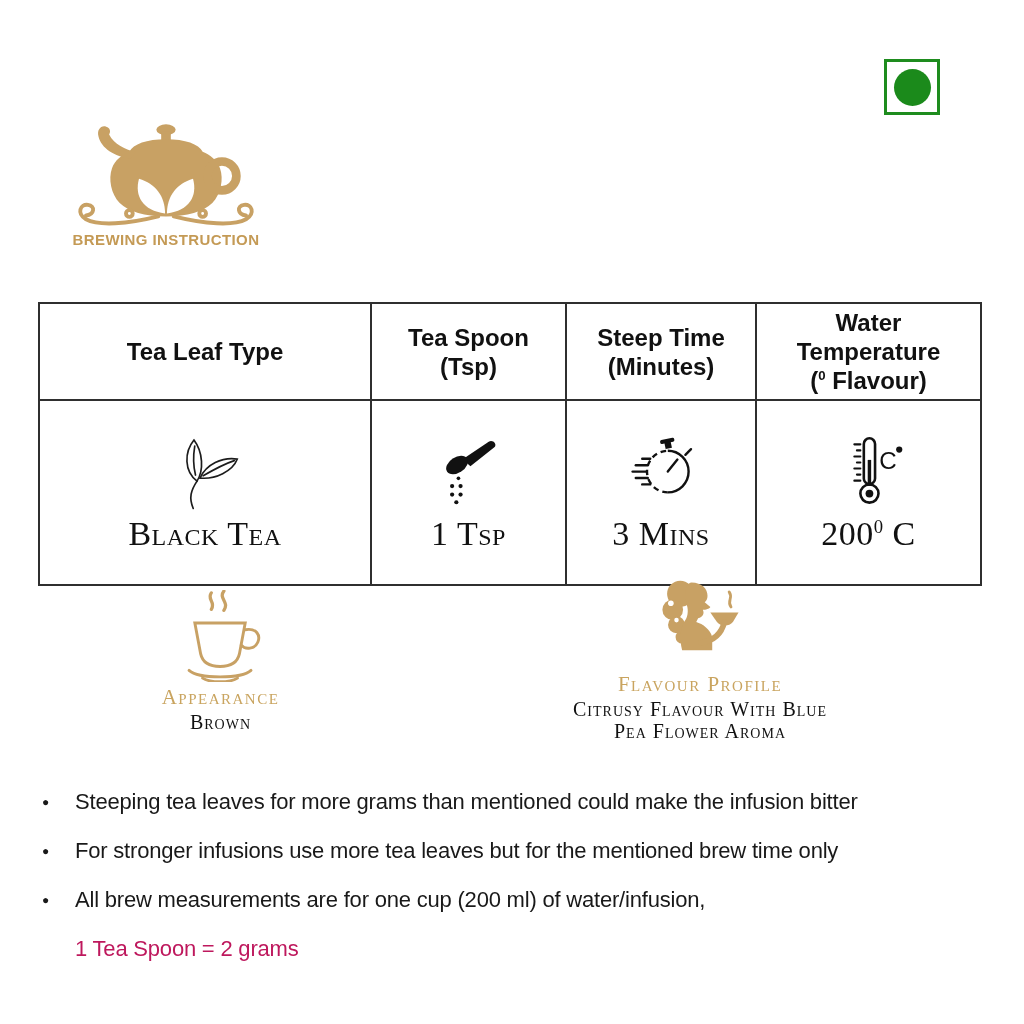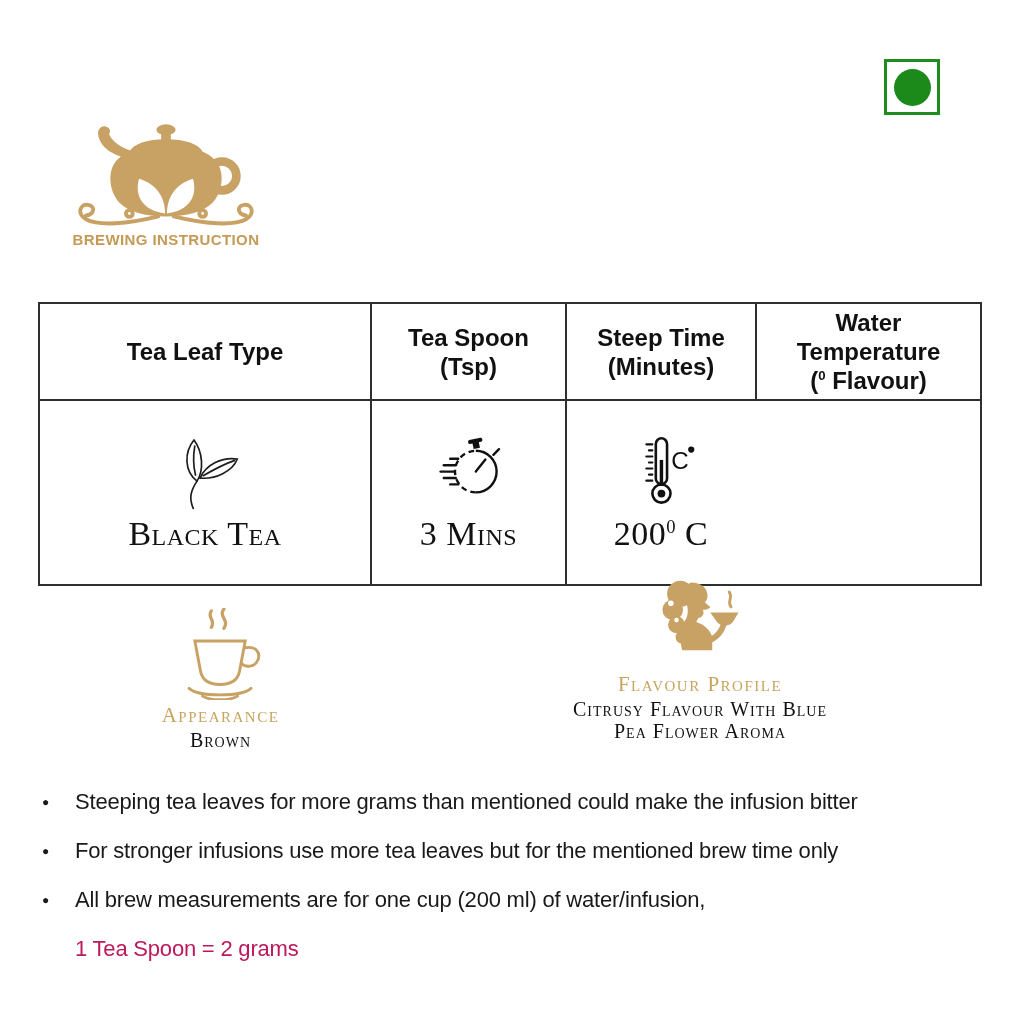--- a/index.html
+++ b/index.html
@@ -28,21 +28,21 @@
               font-size:34px;color:#111;letter-spacing:.5px;line-height:1;}
   sup{font-size:.55em;vertical-align:super;line-height:0;}
 
   
   .sub{position:absolute;text-align:center;}
   .sub-icon{height:96px;display:flex;align-items:flex-end;justify-content:center;}
   .sub-label{font-family:"Liberation Serif","DejaVu Serif",serif;font-variant:small-caps;
              font-size:21px;letter-spacing:1.5px;color:#c9a45f;line-height:1.1;margin-top:4px;}
   .sub-value{font-family:"Liberation Serif","DejaVu Serif",serif;font-variant:small-caps;
              font-size:20px;letter-spacing:1px;color:#111;line-height:1.12;margin-top:2px;}
-  .appearance{left:128px;top:604px;width:185px;}
+  .appearance{left:128px;top:586px;width:185px;}
   .flavour{left:505px;top:573px;width:390px;}
 
   
   .notes{position:absolute;left:42px;top:790px;width:950px;}
   .bullet{display:flex;margin-bottom:25px;font-size:22px;line-height:24px;letter-spacing:-.2px;color:#191919;}
   .dot{flex:0 0 33px;font-size:12px;line-height:24px;color:#191919;}
   .txt{flex:1;}
   .footnote{margin-left:33px;font-size:22px;line-height:24px;letter-spacing:-.2px;color:#be185d;}
 </style>
 </head>
@@ -99,20 +99,33 @@
       <svg width="90" height="76" viewBox="0 0 95 100" fill="none" stroke="#1c1c1c" stroke-width="2.2" stroke-linecap="round">
         <path d="M32,98 C26,84 29,74 37,62"></path>
         <path d="M37,62 C20,49 20,24 33,8 C45,24 46,48 37,62 Z"></path>
         <path d="M35,54 C32,42 32,28 34,16"></path>
         <path d="M41,58 C49,40 70,30 90,33 C84,49 61,60 41,58 Z"></path>
         <path d="M45,55 C57,48 74,39 86,35"></path>
       </svg>
       <div class="cell-label">Black Tea</div>
     </div>
 
+    <div class="cell td bl">
+      <svg width="82" height="76" viewBox="0 0 90 108" fill="#111">
+        <path d="M36,36 L73,11 C78,7 86,14 81,19 L47,46 Z"></path>
+        <ellipse cx="28" cy="44" rx="17" ry="11" transform="rotate(-33 28 44)"></ellipse>
+        <circle cx="30" cy="63" r="2.6"></circle>
+        <circle cx="21" cy="74" r="3"></circle>
+        <circle cx="33" cy="74" r="3"></circle>
+        <circle cx="21" cy="86" r="3"></circle>
+        <circle cx="33" cy="86" r="3"></circle>
+        <circle cx="27" cy="97" r="3"></circle>
+      </svg>
+      <div class="cell-label">1 Tsp</div>
+    </div>
 
     <div class="cell td bl">
       <svg width="82" height="76" viewBox="0 0 95 95">
         <g transform="rotate(-12 56 12)" fill="#111">
           <rect x="47" y="6" width="18" height="5" rx="2"></rect>
           <rect x="52" y="10" width="8" height="8"></rect>
         </g>
         <path d="M56,21 A26,26 0 0 1 56,73" fill="none" stroke="#111" stroke-width="3"></path>
         <path d="M56,73 A26,26 0 0 1 56,21" fill="none" stroke="#111" stroke-width="3" stroke-dasharray="7 5"></path>
         <line x1="78" y1="26" x2="85" y2="19" stroke="#111" stroke-width="3" stroke-linecap="round"></line>

